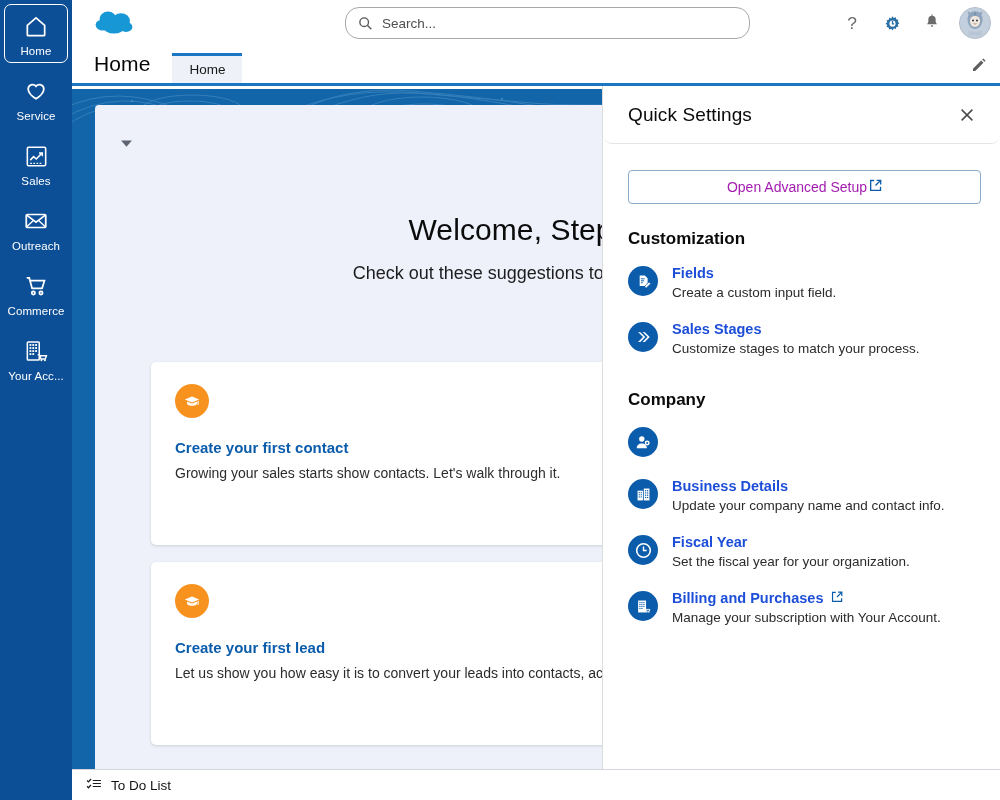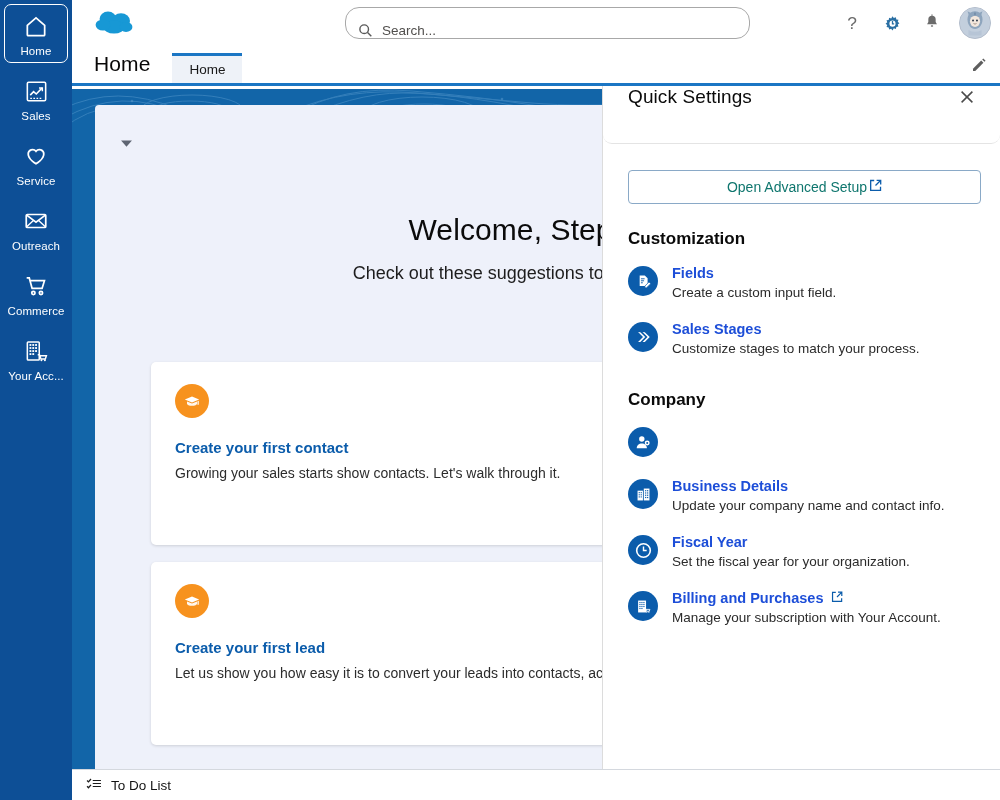--- a/index.html
+++ b/index.html
@@ -62,21 +62,21 @@
     display: flex; align-items: center;
   }
   .searchwrap {
     position: absolute; left: 273px; top: 7px;
     width: 405px; height: 32px;
   }
   .searchbox {
     width: 100%; height: 32px;
     border: 1px solid #a8a8a8; border-radius: 14px;
     background: #fff;
-    display: flex; align-items: flex-end;
+    display: flex; align-items: center;
     padding-left: 12px;
   }
   .search-ico { width: 15px; height: 15px; flex: 0 0 auto; }
   .search-ph {
     margin-left: 9px; font-size: 13.5px; color: #514f4d;
   }
   .hdr-right {
     position: absolute; right: 9px; top: 0;
     height: 46px; display: flex; align-items: center; gap: 14px;
   }
@@ -213,40 +213,40 @@
     position: absolute; right: 0; top: 86px;
     width: 398px; height: 683px;
     background: #ffffff;
     border-left: 1px solid #dcdcdc;
     z-index: 60;
     overflow: hidden;
   }
   .qs-head {
     height: 58px;
     border-bottom: 1px solid #e4e4e4;
-    display: flex; align-items: flex-start;
-    padding: 0 22px 4px 25px;
+    display: flex; align-items: flex-end;
+    padding: 0 22px 17px 25px;
     border-radius: 9px;
   }
   .qs-title {
     flex: 1;
     font-size: 19px; color: #0a0a0a; letter-spacing: .1px;
   }
   .qs-close {
     width: 22px; height: 22px; cursor: pointer;
     display: flex; align-items: center; justify-content: center;
   }
   .qs-body { padding: 26px 20px 0 25px; }
   .adv-btn {
     width: 353px; height: 34px;
     border: 1px solid #8aa9c7; border-radius: 4px;
     background: #fff;
     display: flex; align-items: center; justify-content: center;
     gap: 2px;
-    font-size: 14px; color: #0f766e;
+    font-size: 14px; color: #a21caf;
     cursor: pointer;
   }
   .sect-title {
     margin-top: 25px; margin-bottom: 4px;
     font-size: 17px; font-weight: bold; color: #0a0a0a;
   }
   .qs-row {
     display: flex; align-items: flex-start; gap: 14px;
     padding: 11px 0 9px 0;
     cursor: pointer;
@@ -276,41 +276,41 @@
 
   <div class="rail">
 
     <div class="rail-item active">
       <span class="rail-ico">
         <svg width="26" height="26" viewBox="0 0 24 24" fill="none" stroke="#fff" stroke-width="1.6">
           <path d="M4 11.5 12 4.5l8 7v8.5a.8.8 0 0 1-.8.8H4.8a.8.8 0 0 1-.8-.8z"></path>
         </svg>
       </span>
       <span class="rail-label">Home</span>
+    </div>
+
+    <div class="rail-item">
+      <span class="rail-ico">
+        <svg width="26" height="26" viewBox="0 0 24 24" fill="none" stroke="#fff" stroke-width="1.6">
+          <path d="M12 19.2s-7.2-4.3-7.2-9A4 4 0 0 1 12 7.7a4 4 0 0 1 7.2 2.5c0 4.7-7.2 9-7.2 9z"></path>
+        </svg>
+      </span>
+      <span class="rail-label">Service</span>
     </div>
 
     <div class="rail-item">
       <span class="rail-ico">
         <svg width="25" height="25" viewBox="0 0 24 24" fill="none" stroke="#fff" stroke-width="1.5">
           <rect x="3.2" y="3.2" width="17.6" height="17.6" rx="1.2"></rect>
           <path d="M6 15.5l3.2-3.4 2.6 2.3 5.4-5.6"></path>
           <path d="M14.4 8.6h3.2v3.1" stroke-width="1.4"></path>
           <path d="M6 18.5h12" stroke-width="1.2" stroke-dasharray="1.6 1.4"></path>
         </svg>
       </span>
       <span class="rail-label">Sales</span>
-    </div>
-
-    <div class="rail-item">
-      <span class="rail-ico">
-        <svg width="26" height="26" viewBox="0 0 24 24" fill="none" stroke="#fff" stroke-width="1.6">
-          <path d="M12 19.2s-7.2-4.3-7.2-9A4 4 0 0 1 12 7.7a4 4 0 0 1 7.2 2.5c0 4.7-7.2 9-7.2 9z"></path>
-        </svg>
-      </span>
-      <span class="rail-label">Service</span>
     </div>
 
     <div class="rail-item">
       <span class="rail-ico">
         <svg width="26" height="26" viewBox="0 0 24 24" fill="none" stroke="#fff" stroke-width="1.6">
           <rect x="3" y="6" width="18" height="12" rx="1"></rect>
           <path d="M3.4 6.6 12 13l8.6-6.4"></path>
           <path d="M3.4 17.4 9.6 11.6M20.6 17.4 14.4 11.6" stroke-width="1.3"></path>
         </svg>
       </span>

